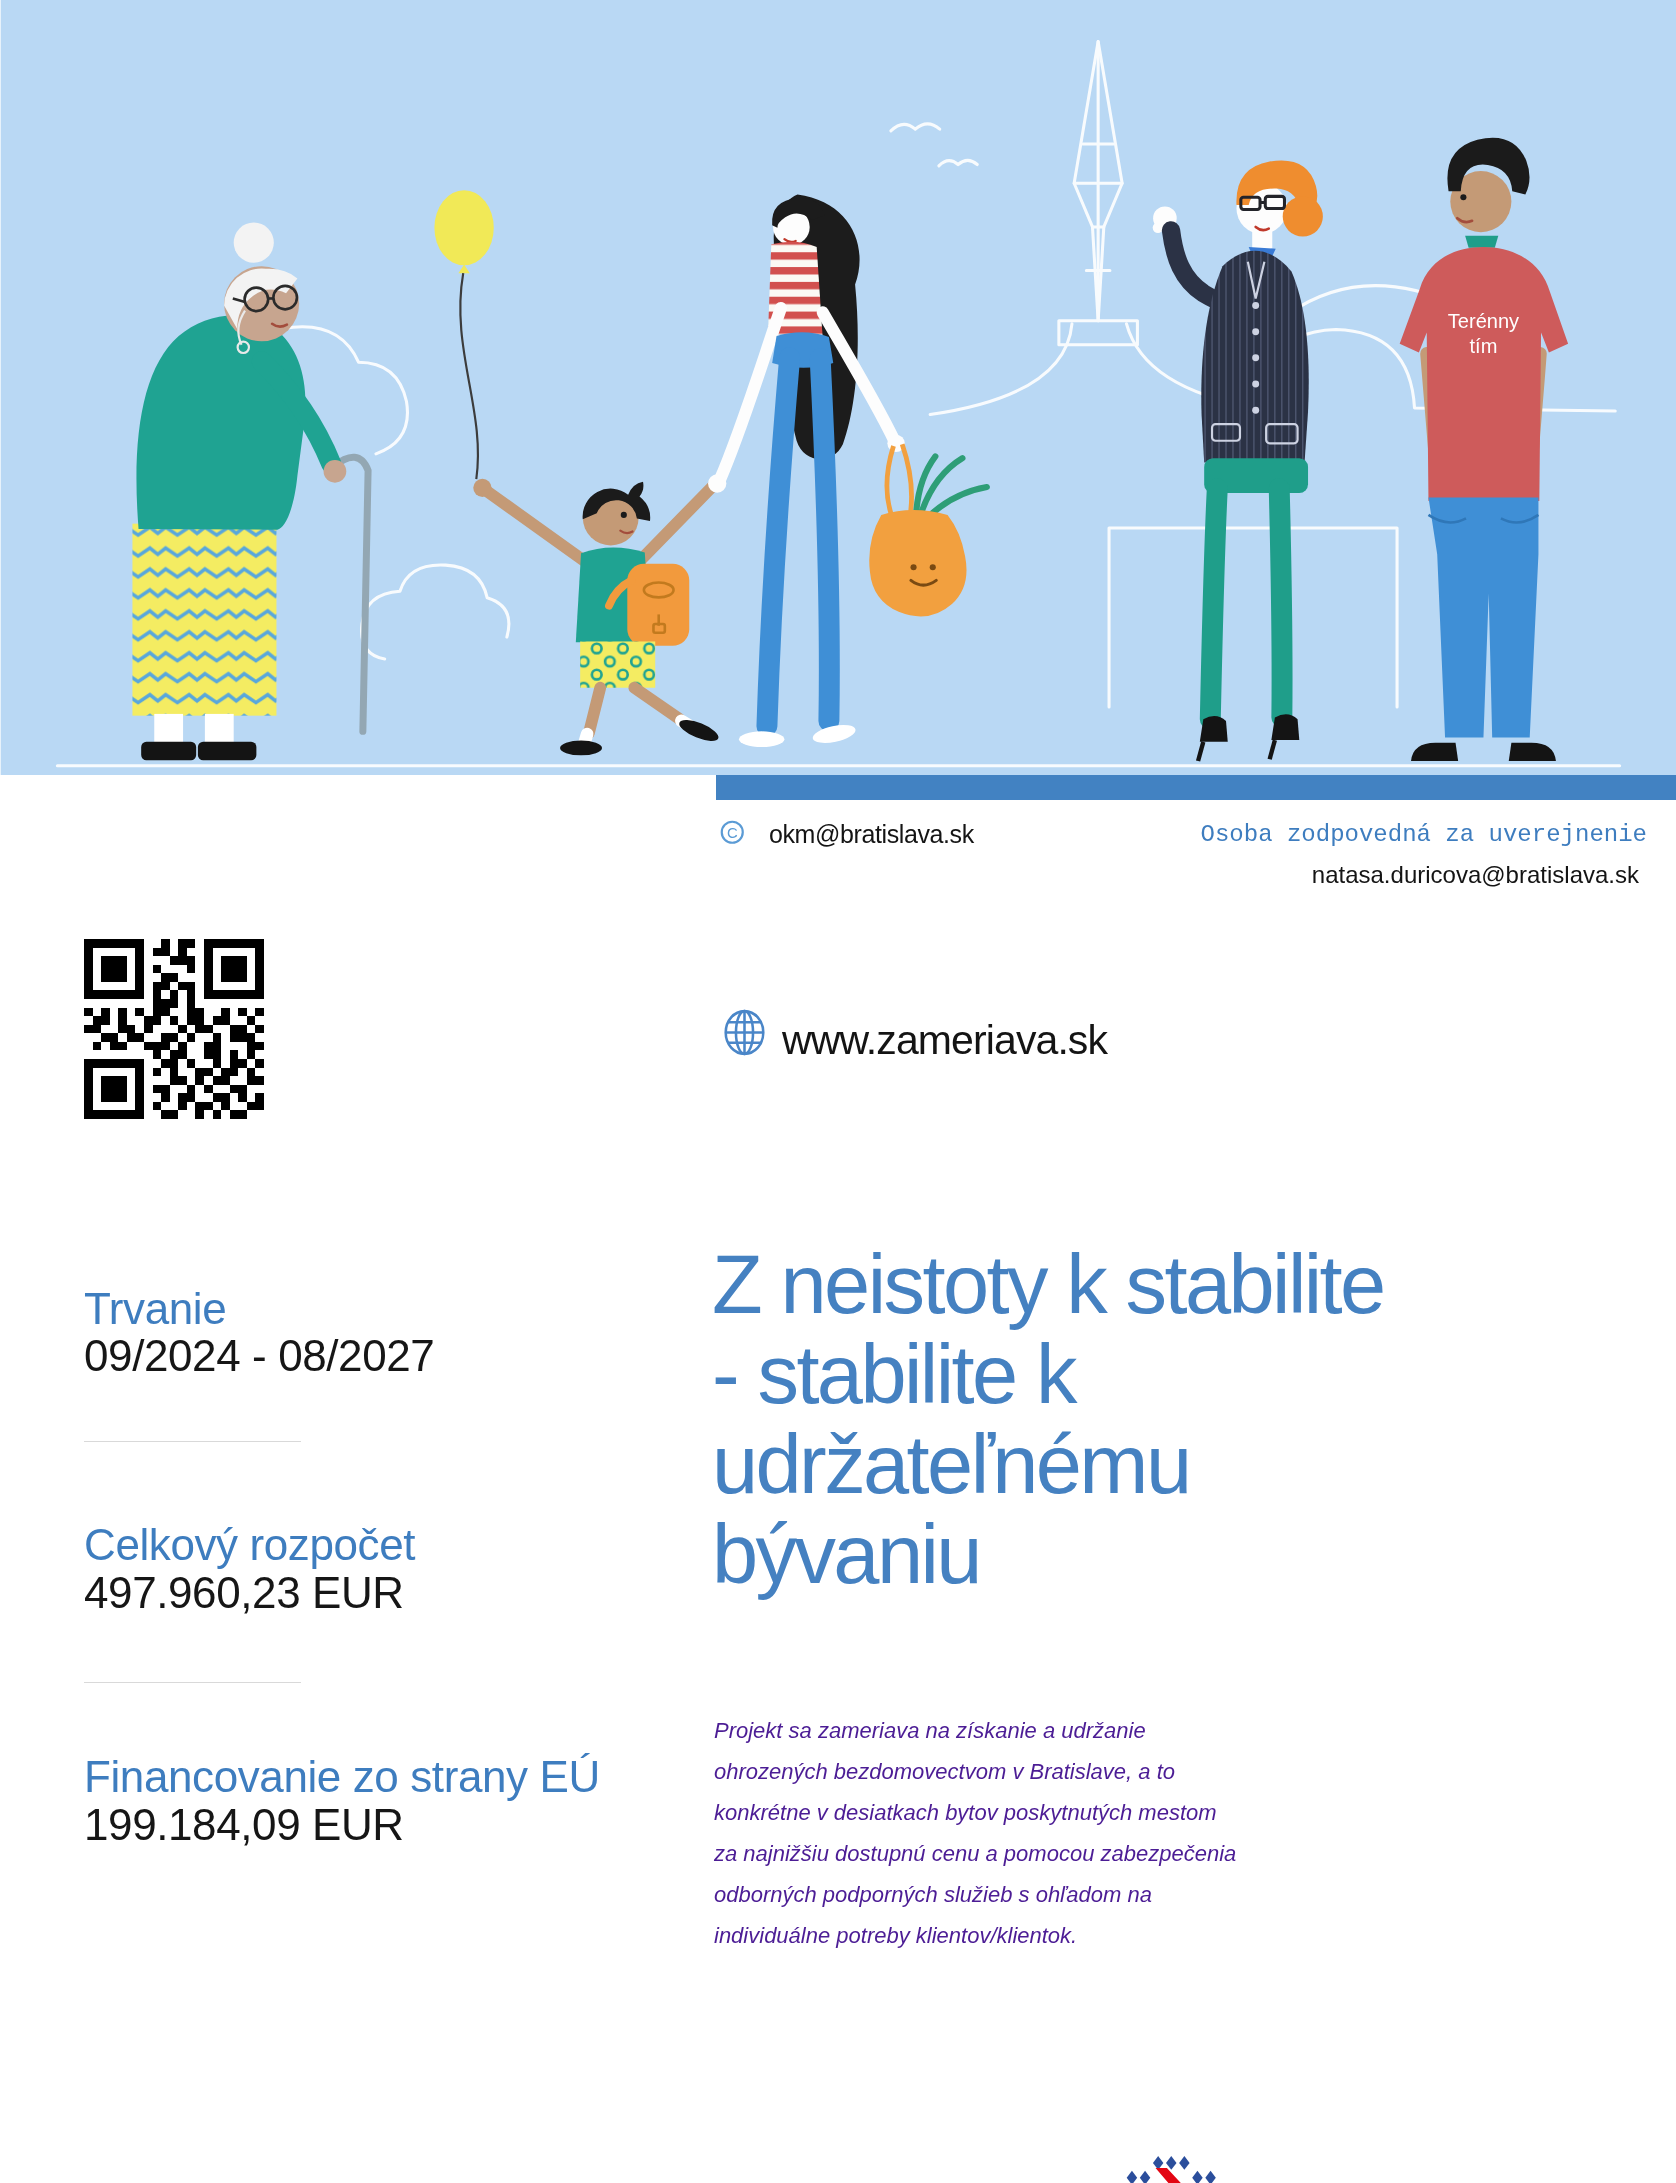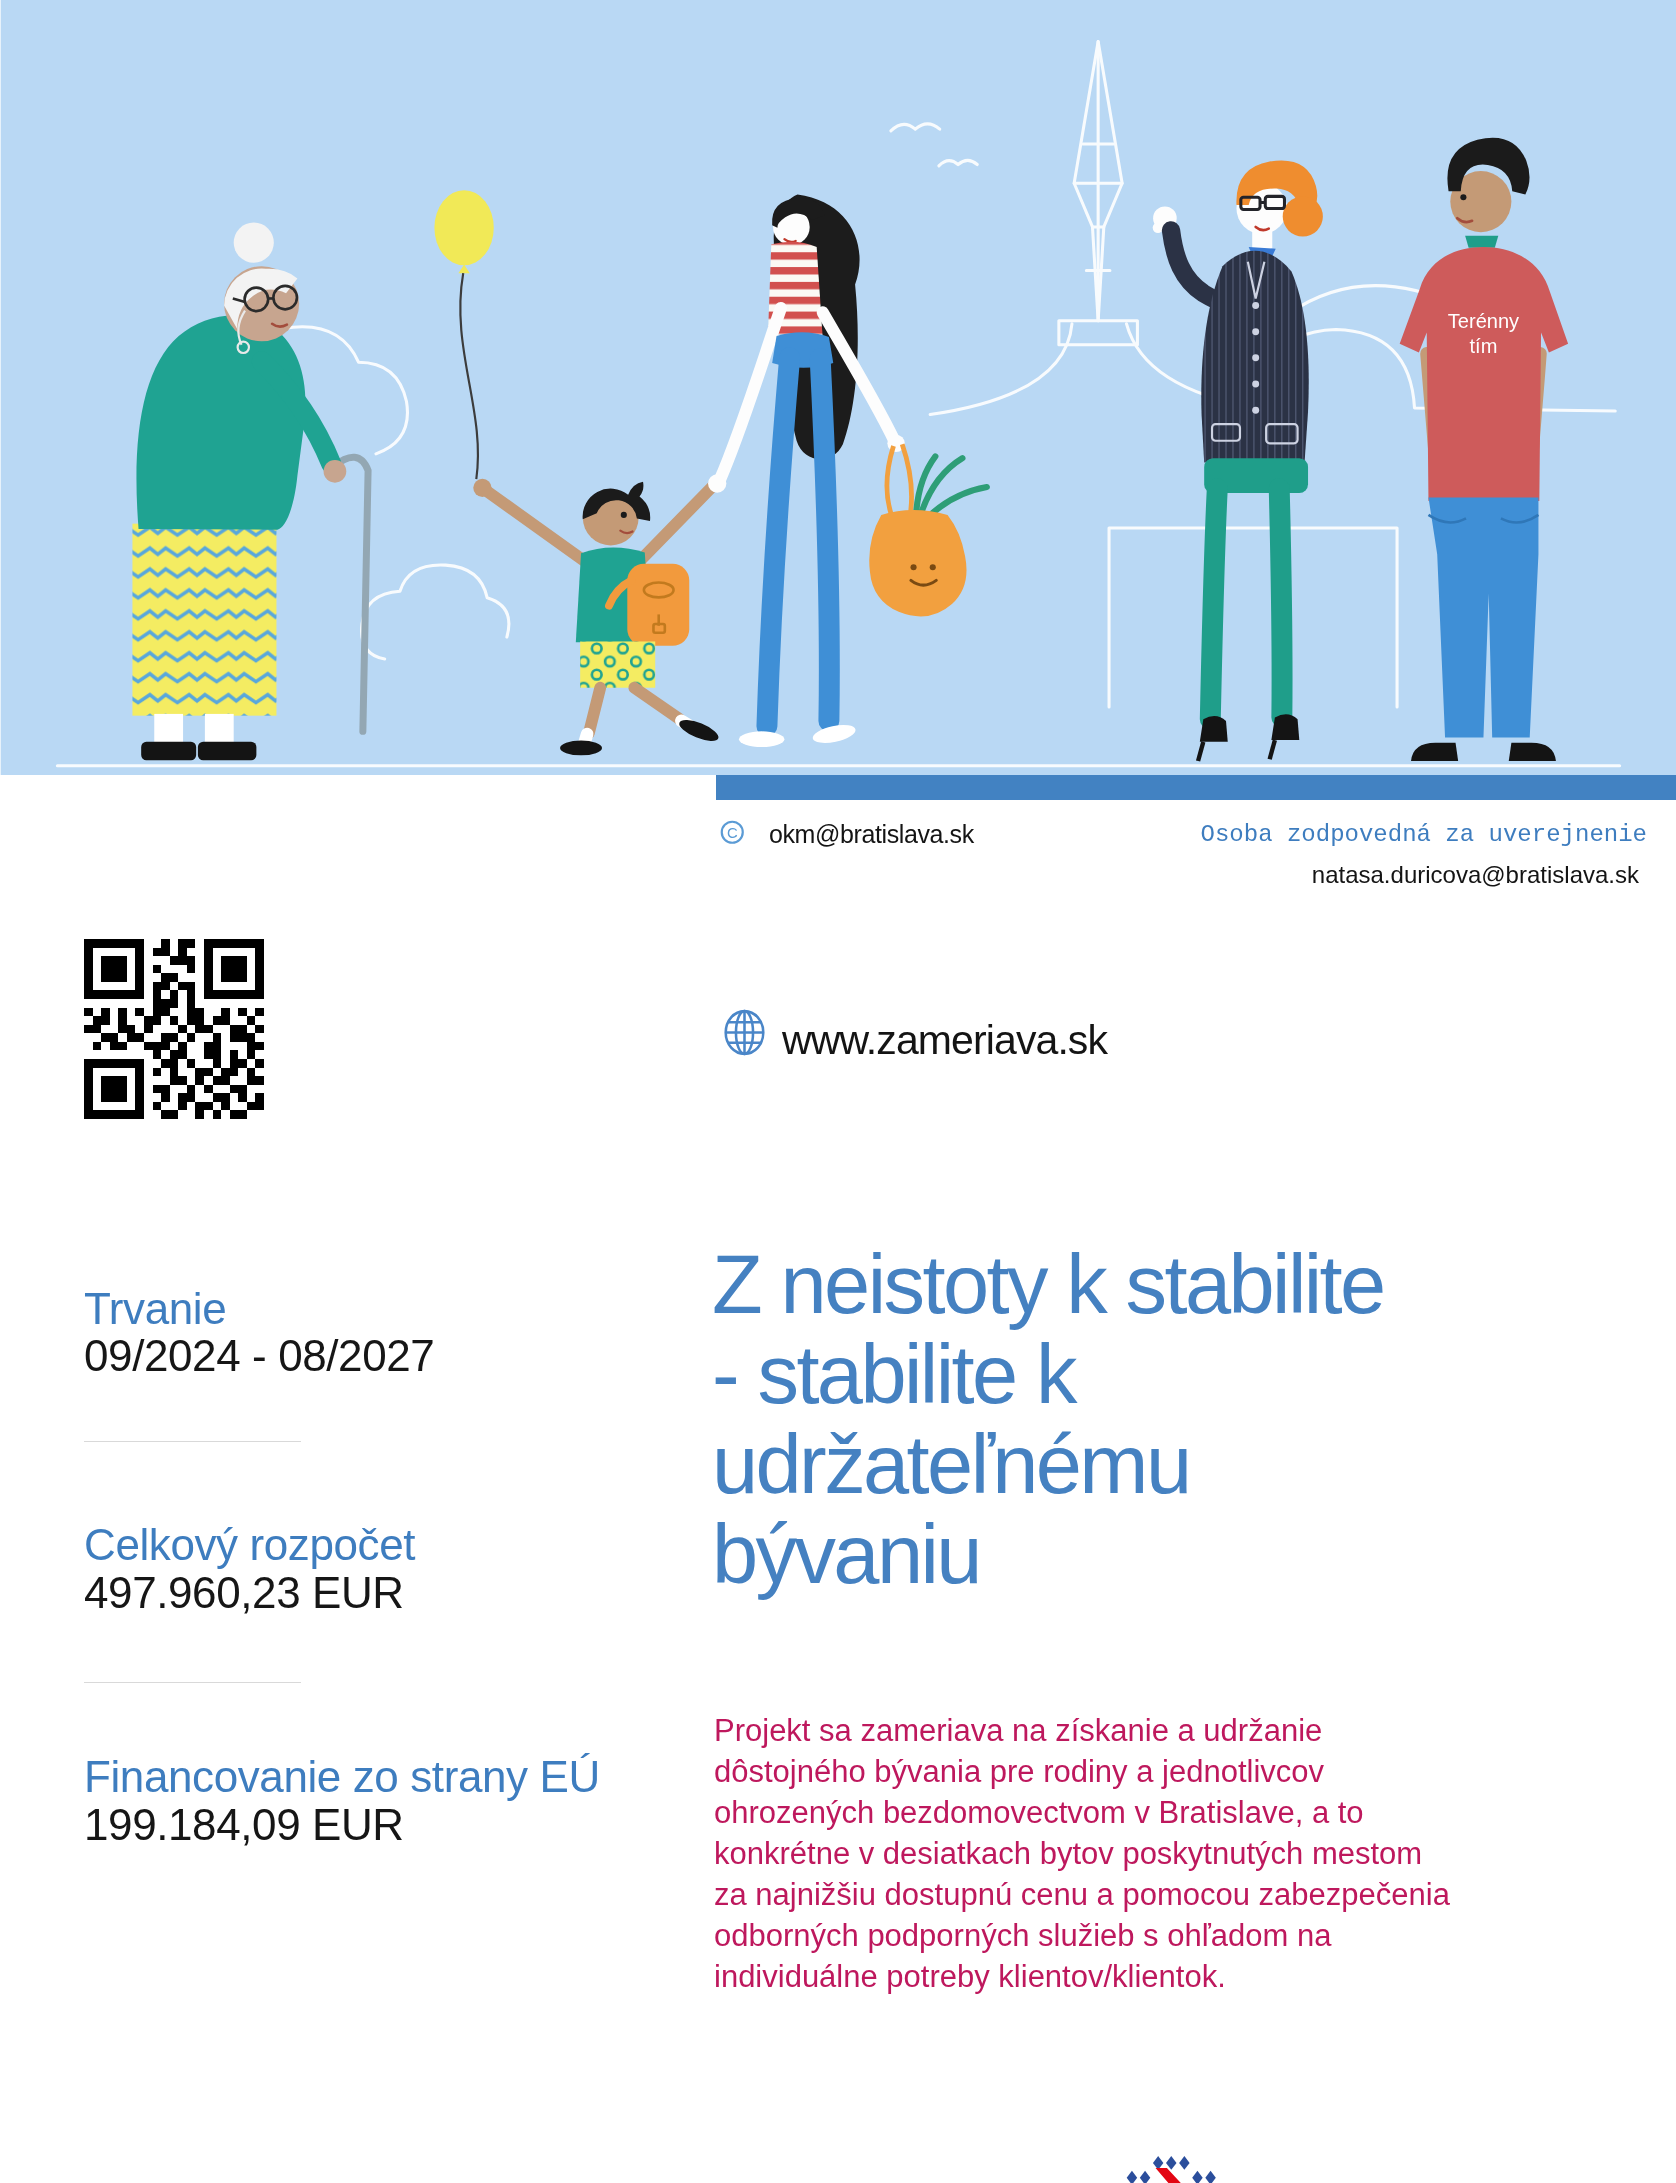--- a/index.html
+++ b/index.html
@@ -22,21 +22,21 @@
   
   .globe{position:absolute;left:723px;top:1009px;width:43px;height:47px;}
   .website{position:absolute;left:782px;top:1017px;font-size:41px;color:#141414;letter-spacing:-0.9px;}
   
   .lbl{position:absolute;left:84px;color:#3e7dbf;font-size:44px;letter-spacing:-0.4px;}
   .val{position:absolute;left:84px;color:#161616;font-size:44px;letter-spacing:-0.4px;}
   .divider{position:absolute;left:84px;width:217px;height:1.3px;background:#d9d9d9;}
   
   .title{position:absolute;left:712px;top:1240px;width:917px;font-size:83px;line-height:90px;
          color:#4581c1;letter-spacing:-2.6px;}
-  .para{position:absolute;left:714px;top:1710px;width:895px;font-size:31px;line-height:41px;color:#be185d;}
+  .para{position:absolute;left:714px;top:1710px;width:895px;font-size:22px;line-height:41px;color:#4c1d95;font-style:italic;}
   .prog-logo{position:absolute;left:1111px;top:2155px;width:131px;height:83px;}
 </style>
 </head>
 <body>
 
 <div class="page">
 
   <svg class="banner" viewBox="0 0 3840 1776">
     <defs>
       <pattern id="zig" width="90" height="96" patternUnits="userSpaceOnUse">
@@ -683,21 +683,20 @@
 
   <div class="title">
     <div>Z neistoty k stabilite</div>
     <div>- stabilite k</div>
     <div>udržateľnému</div>
     <div>bývaniu</div>
   </div>
 
   <div class="para">
     <div>Projekt sa zameriava na získanie a udržanie</div>
-    <div>dôstojného bývania pre rodiny a jednotlivcov</div>
     <div>ohrozených bezdomovectvom v Bratislave, a to</div>
     <div>konkrétne v desiatkach bytov poskytnutých mestom</div>
     <div>za najnižšiu dostupnú cenu a pomocou zabezpečenia</div>
     <div>odborných podporných služieb s ohľadom na</div>
     <div>individuálne potreby klientov/klientok.</div>
   </div>
 
   <svg class="prog-logo" viewBox="0 0 300 190">
     <defs>
         <path id="dm" d="M0,-16 L12,0 L0,16 L-12,0 Z" fill="#2b4e9c"></path>

